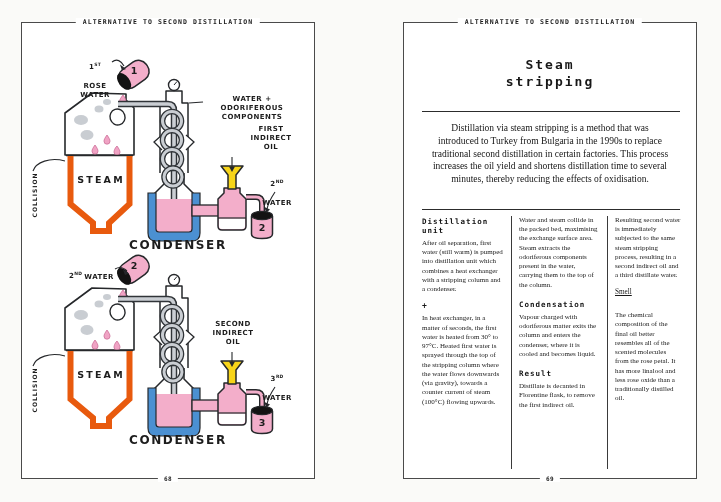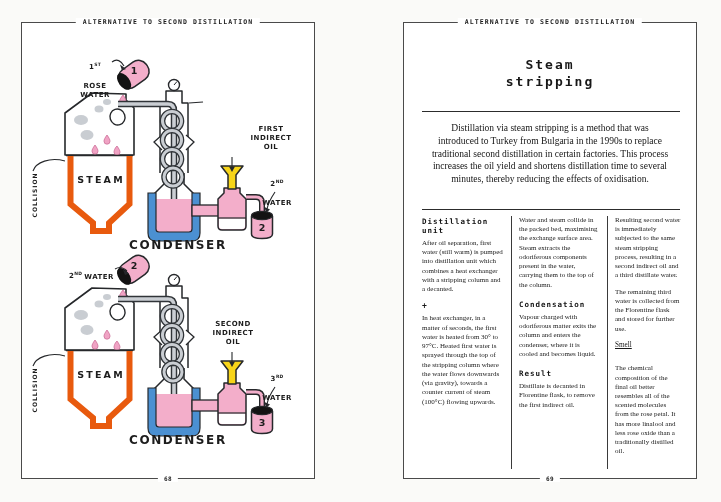--- a/index.html
+++ b/index.html
@@ -135,20 +135,22 @@
           <path d="M244,190 L242.5,184 L248,186.5 Z" fill="#26282b" stroke="none"></path>
         </g>
       </svg>
 
       <div class="dl" style="left:50px;top:30px;width:46px;">
         <div><span>1</span><sup>ST</sup></div>
         <div>ROSE
 WATER</div>
       </div>
       <div class="dl dl-num" style="left:106px;top:42px;width:12px;">1</div>
+      <div class="dl" style="left:178px;top:72px;width:104px;">WATER + ODORIFEROUS
+COMPONENTS</div>
       <div class="dl" style="left:184px;top:102px;width:54px;margin-left:38px;">FIRST
 INDIRECT
 OIL</div>
       <div class="dl dl-steam" style="left:49px;top:151px;width:60px;">STEAM</div>
       <div class="dl dl-collision" style="left:-12px;top:168px;width:50px;">COLLISION</div>
       <div class="dl dl-condenser" style="left:107px;top:215px;width:90px;">CONDENSER</div>
       <div class="dl" style="left:232px;top:147px;width:46px;">
         <div><span>2</span><sup>ND</sup></div>
         <div>WATER</div>
       </div>
@@ -249,34 +251,33 @@
 
     <div class="title">Steam
 stripping</div>
     <div class="rule rule1"></div>
     <div class="intro">Distillation via steam stripping is a method that was introduced to Turkey from Bulgaria in the 1990s to replace traditional second distillation in certain factories. This process increases the oil yield and shortens distillation time to several minutes, thereby reducing the effects of oxidisation.</div>
     <div class="rule rule2"></div>
 
     <div class="cols">
       <div class="col c1">
         <div class="colhead">Distillation unit</div>
-        <p>After oil separation, first water (still warm) is pumped into distillation unit which combines a heat exchanger with a stripping column and a decanted.</p>
+        <p>After oil separation, first water (still warm) is pumped into distillation unit which combines a heat exchanger with a stripping column and a condenser.</p>
         <div class="plus">+</div>
         <p>In heat exchanger, in a matter of seconds, the first water is heated from 30° to 97°C. Heated first water is sprayed through the top of the stripping column where the water flows downwards (via gravity), towards a counter current of steam (100°C) flowing upwards.</p>
       </div>
       <div class="col c2">
         <p>Water and steam collide in the packed bed, maximising the exchange surface area. Steam extracts the odoriferous components present in the water, carrying them to the top of the column.</p>
         <div class="colhead mid">Condensation</div>
         <p>Vapour charged with odoriferous matter exits the column and enters the condenser, where it is cooled and becomes liquid.</p>
         <div class="colhead mid">Result</div>
         <p>Distillate is decanted in Florentine flask, to remove the first indirect oil.</p>
       </div>
       <div class="col c3">
         <p>Resulting second water is immediately subjected to the same steam stripping process, resulting in a second indirect oil and a third distillate water.</p>
-        <p>The remaining third water is collected from the Florentine flask and stored for further use.</p>
         <div class="smell-head">Smell</div>
         <p>The chemical composition of the final oil better resembles all of the scented molecules from the rose petal. It has more linalool and less rose oxide than a traditionally distilled oil.</p>
       </div>
     </div>
 
     <div class="pg-footer">69</div>
   </div>
 
 </div>
 

